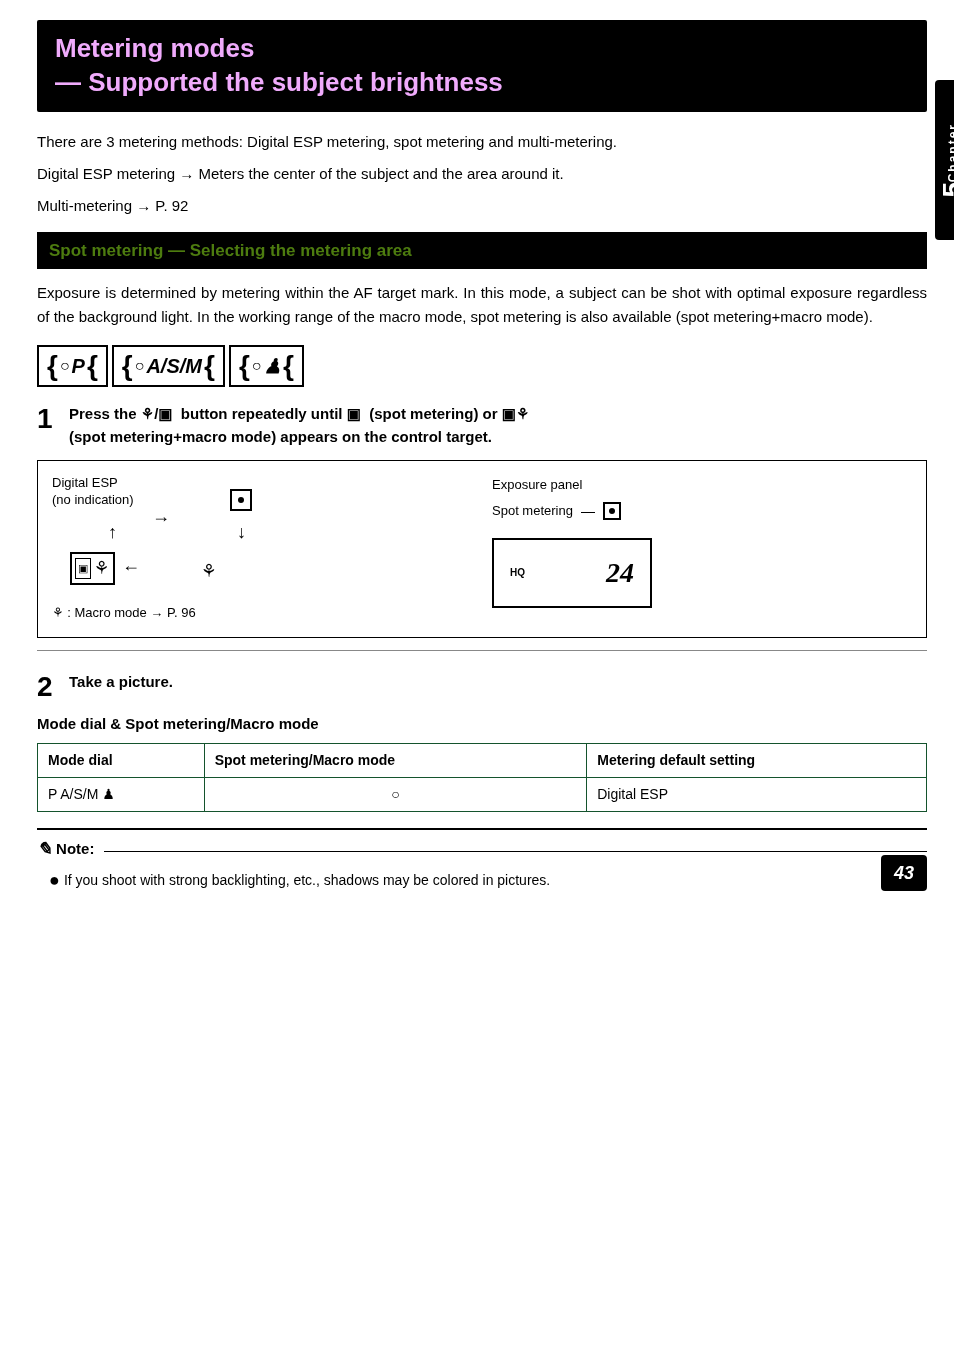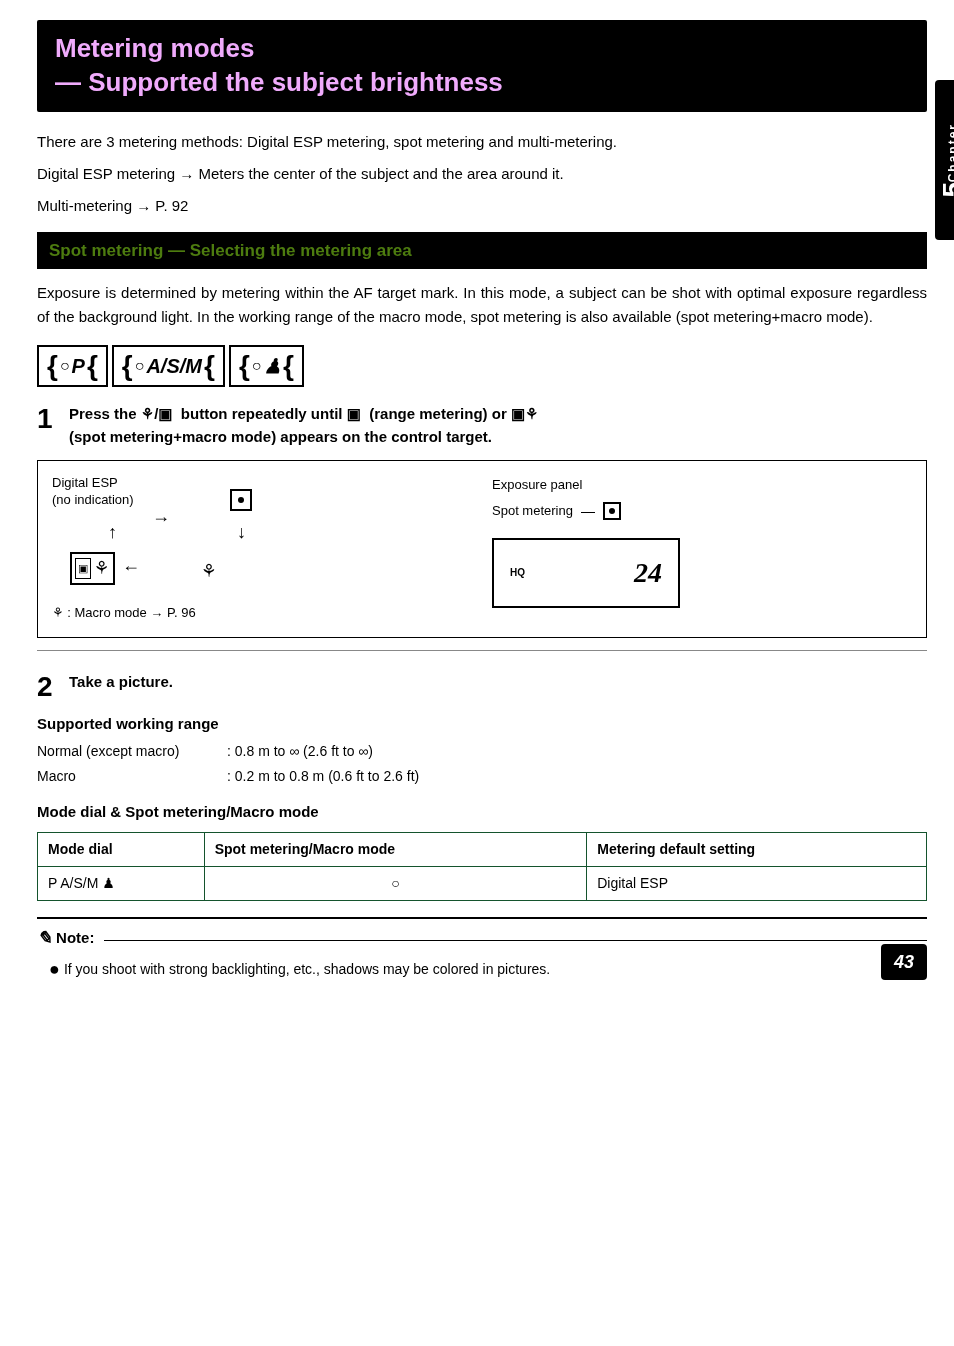--- a/index.html
+++ b/index.html
@@ -188,21 +188,21 @@
       padding: 1px 3px;
       display: flex;
       align-items: center;
       gap: 2px;
     }
 
     
     .control-panel-box {
       border: 2px solid #000;
       padding: 8px 12px;
-      width: 188px;
+      width: 160px;
       margin-top: 10px;
     }
     .control-panel-inner {
       display: flex;
       align-items: center;
       justify-content: space-between;
       gap: 8px;
       padding: 4px;
     }
     .small-dot-box {
@@ -366,21 +366,21 @@
       <span style="font-size:16px;">○</span>
         <strong>♟</strong>
       <span class="brace" style="transform:scaleX(-1); display:inline-block;">}</span>
     </div>
   </div>
 
   <div class="step-container">
     <div class="step-number">1</div>
     <div class="step-content">
       <p class="step-title">
-        Press the <strong>⚘/▣</strong>&nbsp; button repeatedly until <strong>▣</strong>&nbsp; <strong>(range metering)</strong> or <strong>▣⚘</strong><br>
+        Press the <strong>⚘/▣</strong>&nbsp; button repeatedly until <strong>▣</strong>&nbsp; <strong>(spot metering)</strong> or <strong>▣⚘</strong><br>
         <strong>(spot metering+macro mode) appears on the control target.</strong>
       </p>
     </div>
   </div>
 
   <div class="diagram-area">
 
     <div class="diagram-left">
       <div class="cycle-diagram">
 
@@ -432,33 +432,20 @@
 
   <div class="step2-container">
     <div class="step-container">
       <div class="step-number">2</div>
       <div class="step-content">
         <p class="step-title">Take a picture.</p>
       </div>
     </div>
   </div>
 
-  <div>
-    <p class="section-bold-title">Supported working range</p>
-    <div class="range-table-text">
-      <div class="range-row">
-        <span class="range-label">Normal (except macro)</span>
-        <span class="range-value">: 0.8 m to ∞ (2.6 ft to ∞)</span>
-      </div>
-      <div class="range-row">
-        <span class="range-label">Macro</span>
-        <span class="range-value">: 0.2 m to 0.8 m (0.6 ft to 2.6 ft)</span>
-      </div>
-    </div>
-  </div>
 
   <div>
     <p class="section-bold-title">Mode dial &amp; Spot metering/Macro mode</p>
     <table class="mode-table">
       <thead>
         <tr>
           <th>Mode dial</th>
           <th>Spot metering/Macro mode</th>
           <th>Metering default setting</th>
         </tr>

